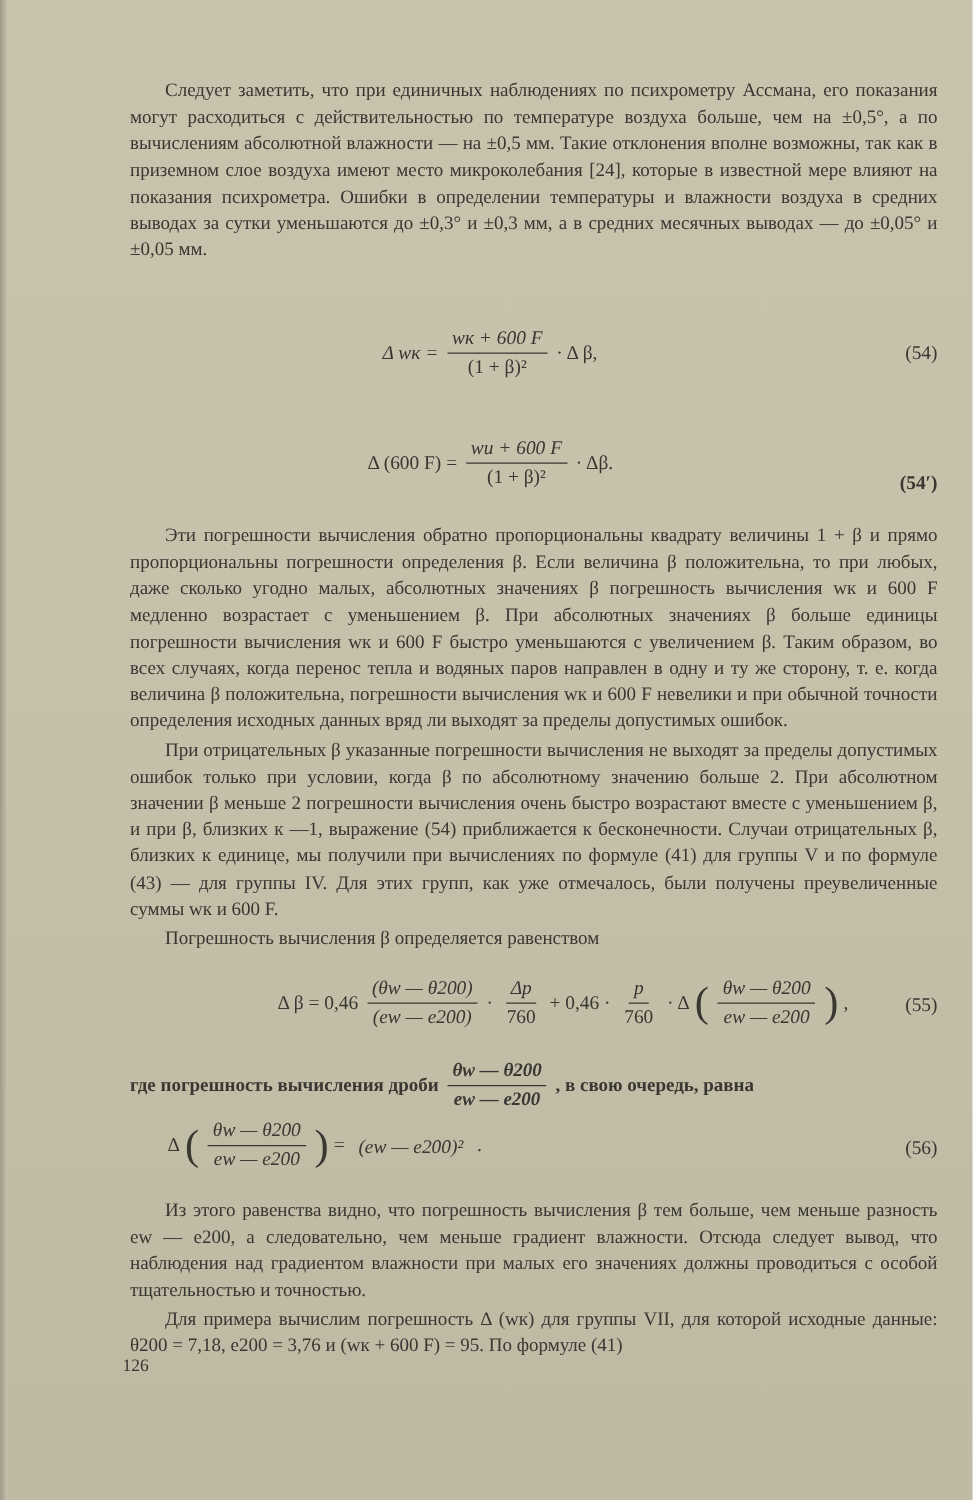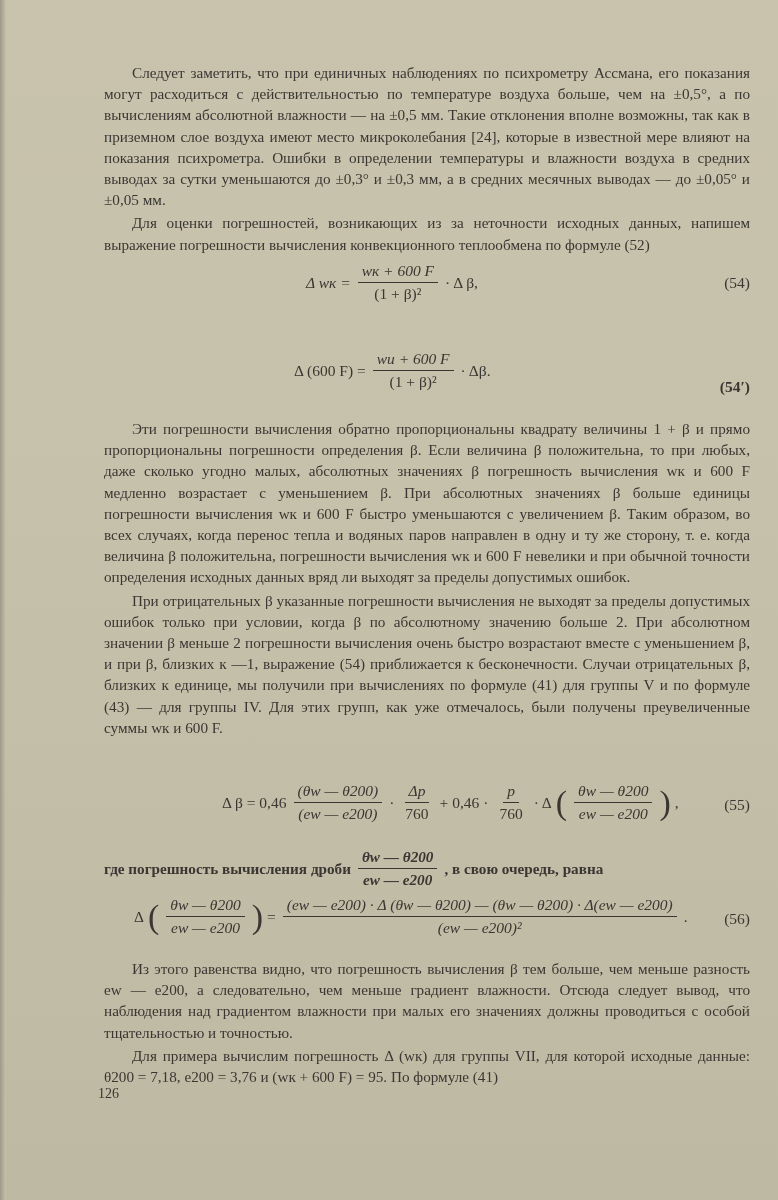--- a/index.html
+++ b/index.html
@@ -27,21 +27,20 @@
   .pagenum { position:absolute; left:98px; top:1086px; font-size:14px; }
 </style>
 </head>
 <body>
 
 <div class="page">
   <div class="left-edge"></div>
 
   <div class="text" style="top:62px;">
     <p>Следует заметить, что при единичных наблюдениях по психрометру Ассмана, его показания могут расходиться с действительностью по температуре воздуха больше, чем на ±0,5°, а по вычислениям абсолютной влажности — на ±0,5 мм. Такие отклонения вполне возможны, так как в приземном слое воздуха имеют место микроколебания [24], которые в известной мере влияют на показания психрометра. Ошибки в определении температуры и влажности воздуха в средних выводах за сутки уменьшаются до ±0,3° и ±0,3 мм, а в средних месячных выводах — до ±0,05° и ±0,05 мм.</p>
-    <p style="margin-top:2px;">Для оценки погрешностей, возникающих из за неточности исходных данных, напишем выражение погрешности вычисления конвекционного теплообмена по формуле (52)</p>
   </div>
 
   <div class="formula" style="top:262px; height:44px;">
     <div class="expr" style="left:202px; top:0;">
       <span class="i">Δ wк =</span>
       <span class="frac">
         <span class="num i">wк + 600 F</span>
         <span class="den">(1 + β)²</span>
       </span>
       <span>· Δ β,</span>
@@ -58,20 +57,21 @@
         <span class="den">(1 + β)²</span>
       </span>
       <span>· Δβ.</span>
     </div>
     <span class="eqno" style="top:28px;font-weight:bold;">(54′)</span>
   </div>
 
   <div class="text" style="top:418px;">
     <p>Эти погрешности вычисления обратно пропорциональны квадрату величины 1 + β и прямо пропорциональны погрешности определения β. Если величина β положительна, то при любых, даже сколько угодно малых, абсолютных значениях β погрешность вычисления wк и 600 F медленно возрастает с уменьшением β. При абсолютных значениях β больше единицы погрешности вычисления wк и 600 F быстро уменьшаются с увеличением β. Таким образом, во всех случаях, когда перенос тепла и водяных паров направлен в одну и ту же сторону, т. е. когда величина β положительна, погрешности вычисления wк и 600 F невелики и при обычной точности определения исходных данных вряд ли выходят за пределы допустимых ошибок.</p>
     <p style="margin-top:2px;">При отрицательных β указанные погрешности вычисления не выходят за пределы допустимых ошибок только при условии, когда β по абсолютному значению больше 2. При абсолютном значении β меньше 2 погрешности вычисления очень быстро возрастают вместе с уменьшением β, и при β, близких к —1, выражение (54) приближается к бесконечности. Случаи отрицательных β, близких к единице, мы получили при вычислениях по формуле (41) для группы V и по формуле (43) — для группы IV. Для этих групп, как уже отмечалось, были получены преувеличенные суммы wк и 600 F.</p>
+    <p style="margin-top:2px;">Погрешность вычисления β определяется равенством</p>
   </div>
 
   <div class="formula" style="top:782px; height:50px;">
     <div class="expr" style="left:118px; top:0;">
       <span>Δ β = 0,46</span>
       <span class="frac">
         <span class="num i">(θw — θ200)</span>
         <span class="den i">(ew — e200)</span>
       </span>
       <span>·</span>
@@ -111,21 +111,20 @@
     <div class="expr" style="left:30px; top:0;">
       <span>Δ</span>
       <span class="paren">(</span>
       <span class="frac">
         <span class="num i">θw — θ200</span>
         <span class="den i">ew — e200</span>
       </span>
       <span class="paren">)</span>
       <span>=</span>
       <span class="frac">
-        <span class="num i">(ew — e200) · Δ (θw — θ200) — (θw — θ200) · Δ(ew — e200)</span>
         <span class="den i">(ew — e200)²</span>
       </span>
       <span>.</span>
     </div>
     <span class="eqno" style="top:14px;">(56)</span>
   </div>
 
   <div class="text" style="top:958px;">
     <p>Из этого равенства видно, что погрешность вычисления β тем больше, чем меньше разность ew — e200, а следовательно, чем меньше градиент влажности. Отсюда следует вывод, что наблюдения над градиентом влажности при малых его значениях должны проводиться с особой тщательностью и точностью.</p>
     <p style="margin-top:2px;">Для примера вычислим погрешность Δ (wк) для группы VII, для которой исходные данные: θ200 = 7,18, e200 = 3,76 и (wк + 600 F) = 95. По формуле (41)</p>

